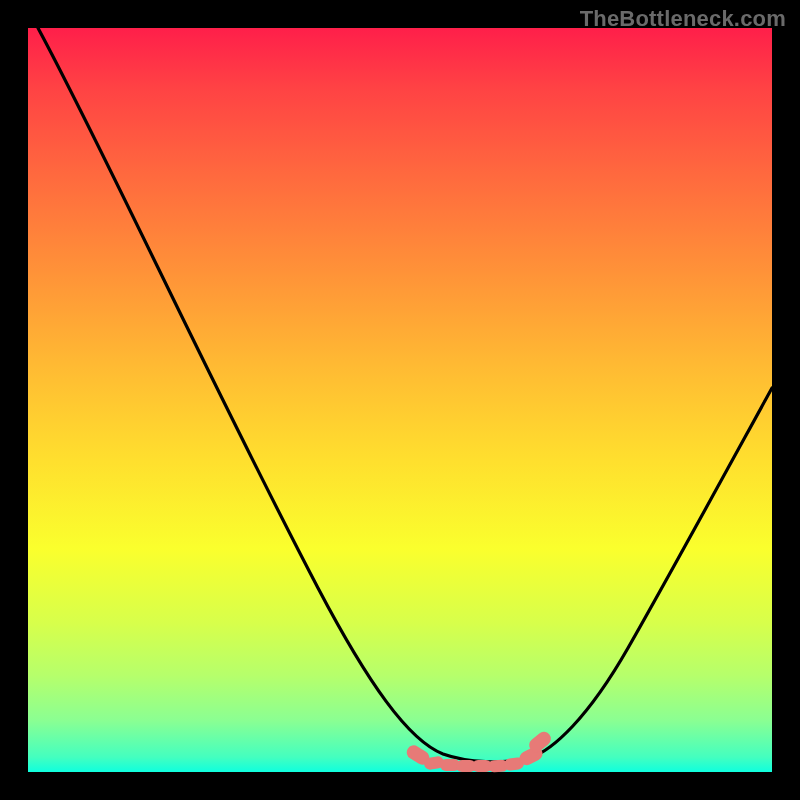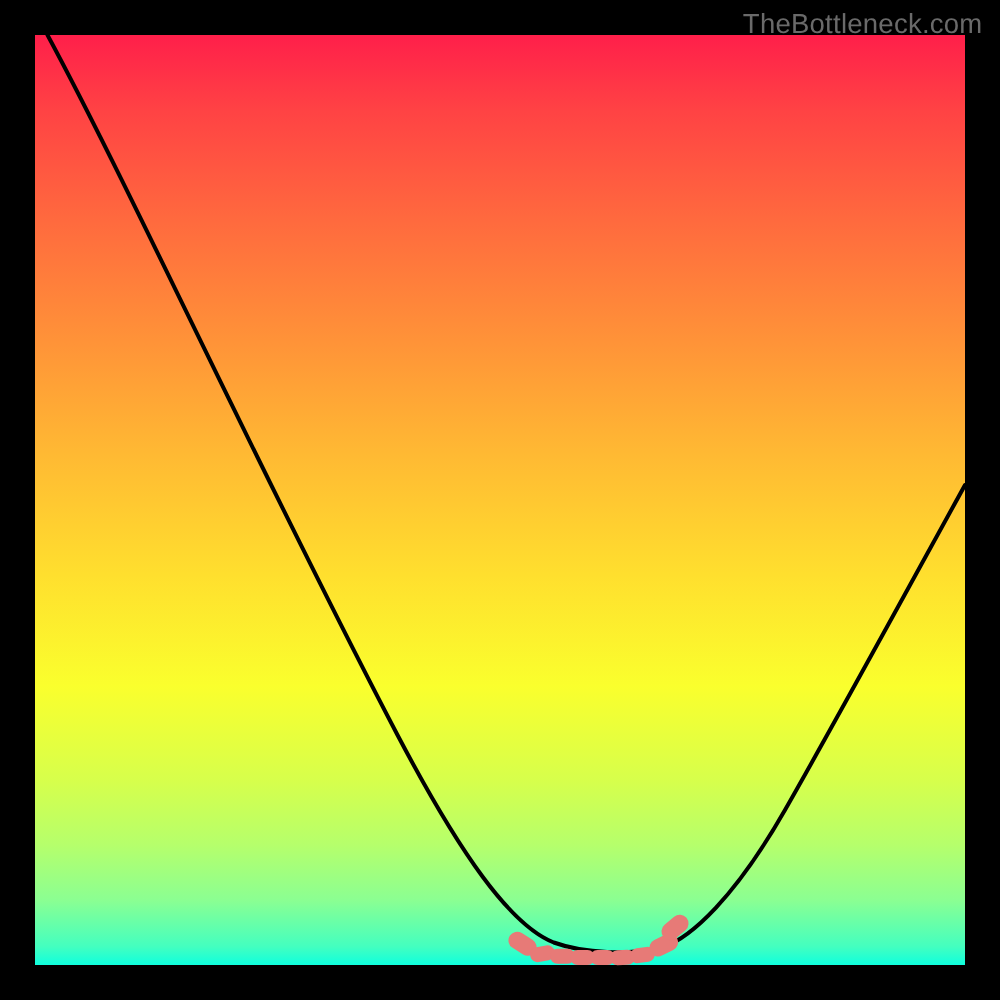--- a/index.html
+++ b/index.html
@@ -30,21 +30,21 @@
       #44ffbf 98%,
       #0fffde 100%
     );
   }
   .watermark {
     position: absolute;
     top: 6px;
     right: 14px;
     font-family: Arial, Helvetica, sans-serif;
     font-size: 22px;
-    font-weight: 400;
+    font-weight: 700;
     color: #6a6a6a;
     letter-spacing: 0.2px;
   }
   svg.curve {
     position: absolute;
     left: 0;
     top: 0;
   }
   .marker {
     position: absolute;

